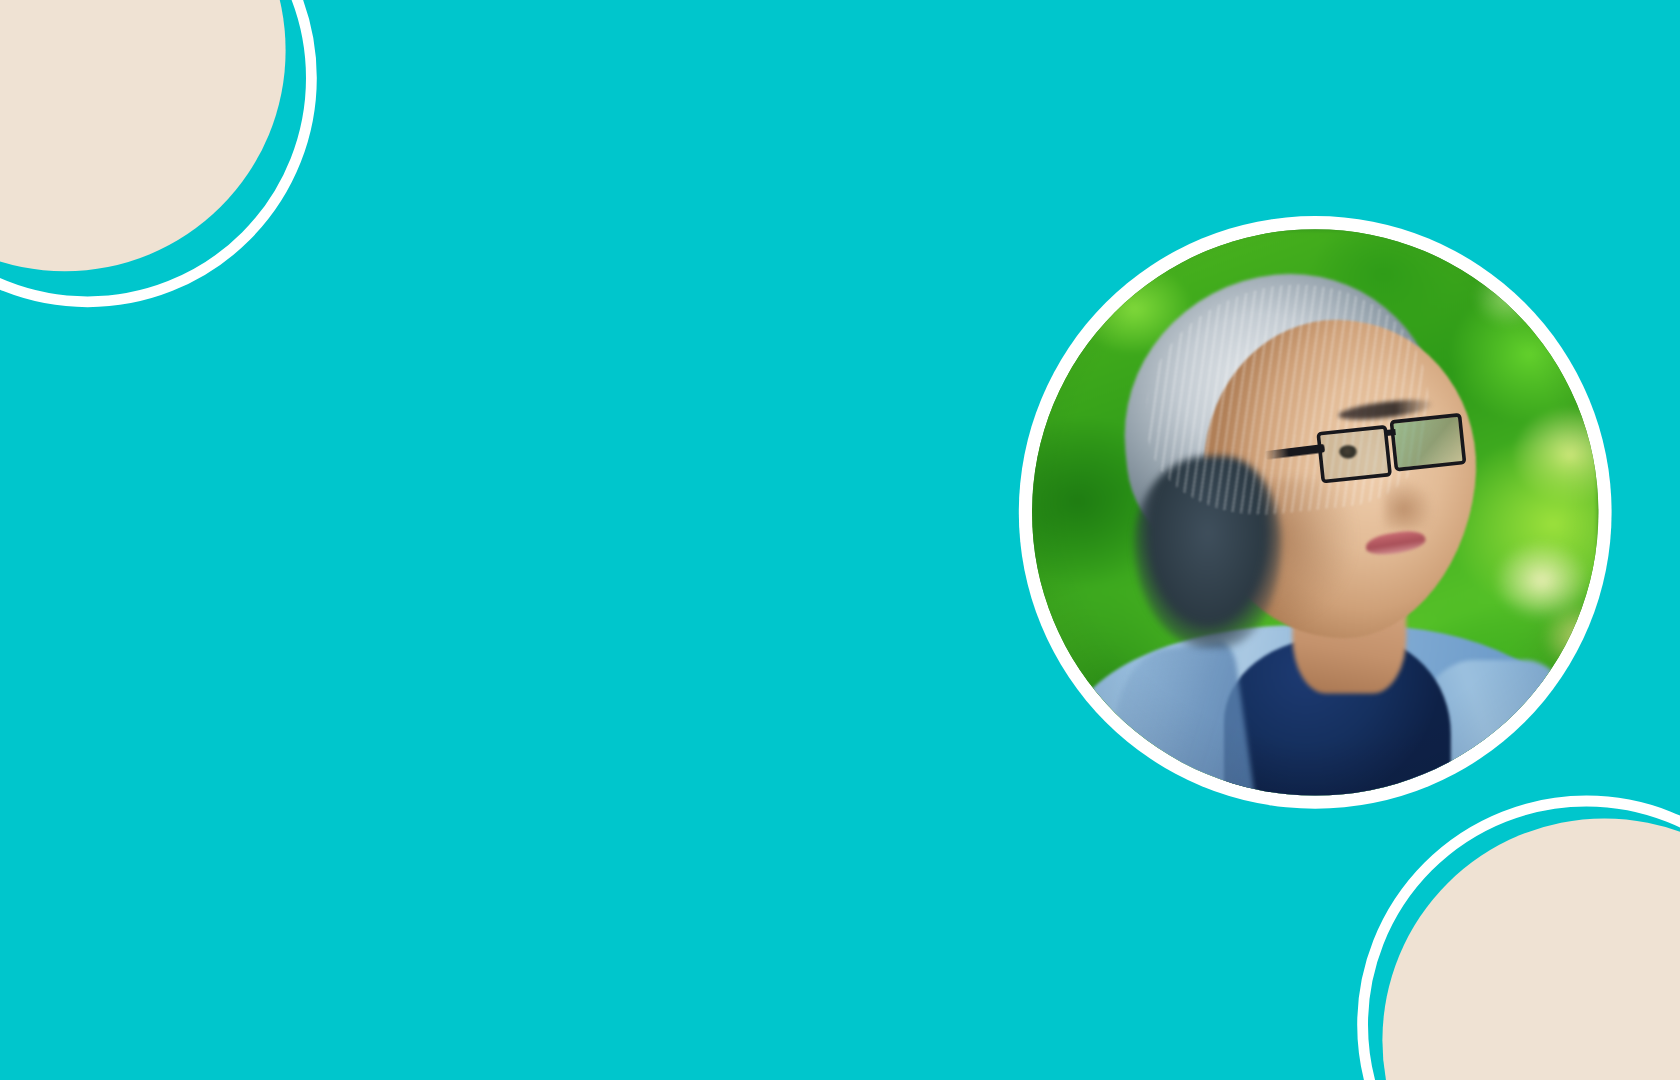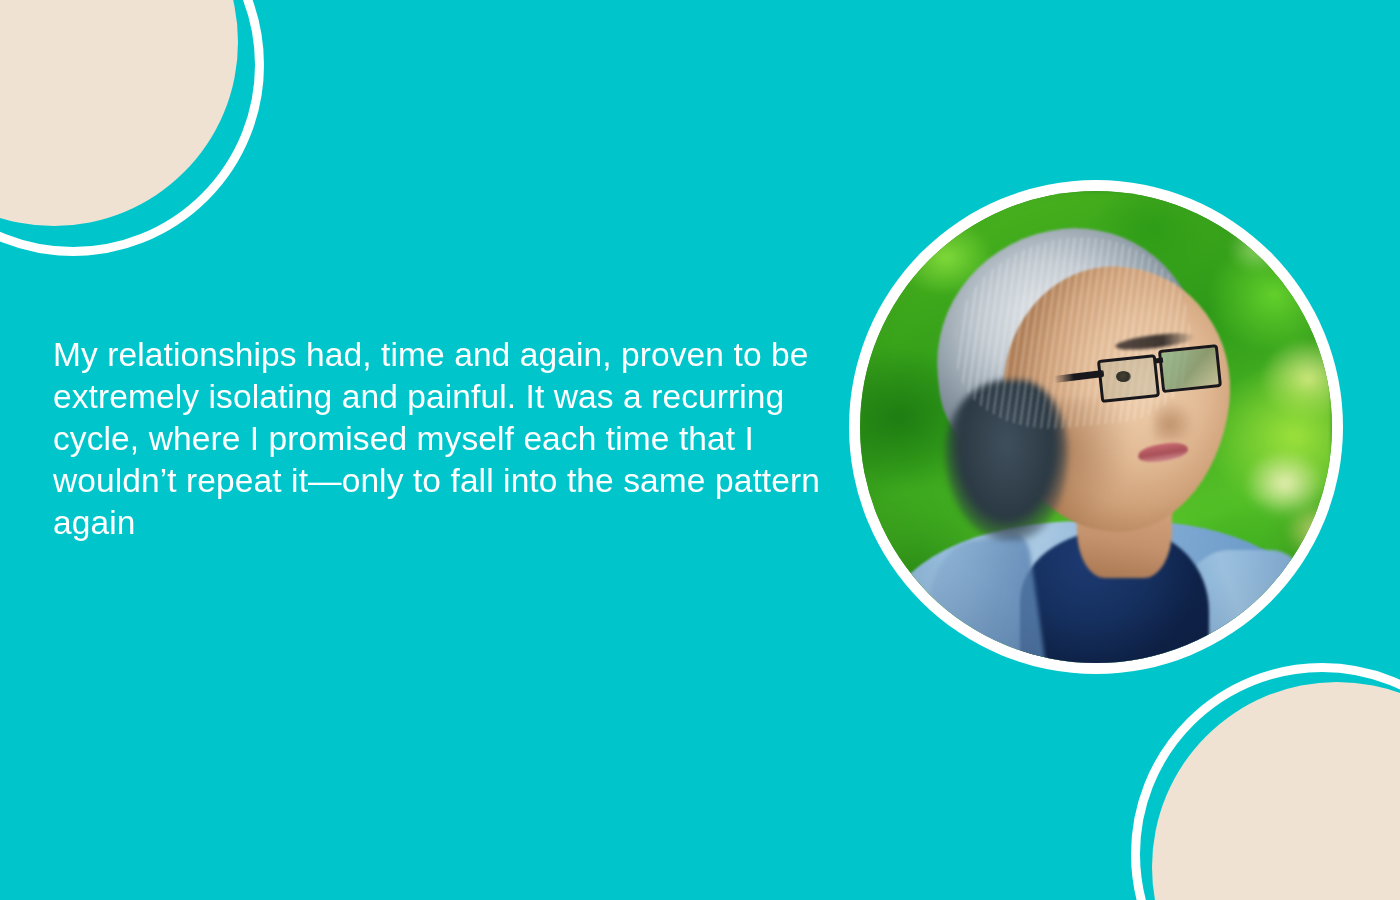--- a/index.html
+++ b/index.html
@@ -366,21 +366,20 @@
 <body>
 
 <div id="quote-card">
 
   <div id="deco-ring-topleft" class="deco-ring"></div>
   <div id="deco-disc-topleft" class="deco-disc"></div>
 
   <div id="deco-ring-bottomright" class="deco-ring"></div>
   <div id="deco-disc-bottomright" class="deco-disc"></div>
 
-  <p id="quote-text">My relationships had, time and again, proven to be extremely isolating and painful. It was a recurring cycle, where I promised myself each time that I wouldn’t repeat it—only to fall into the same pattern again</p>
 
   <div id="portrait">
     <div id="portrait-photo">
       <div id="photo-foliage" class="layer"></div>
       <div id="photo-bloom" class="layer"></div>
 
       <div id="photo-blazer"></div>
       <div id="photo-shoulder-right"></div>
       <div id="photo-shirt"></div>
       <div id="photo-lapel"></div>

